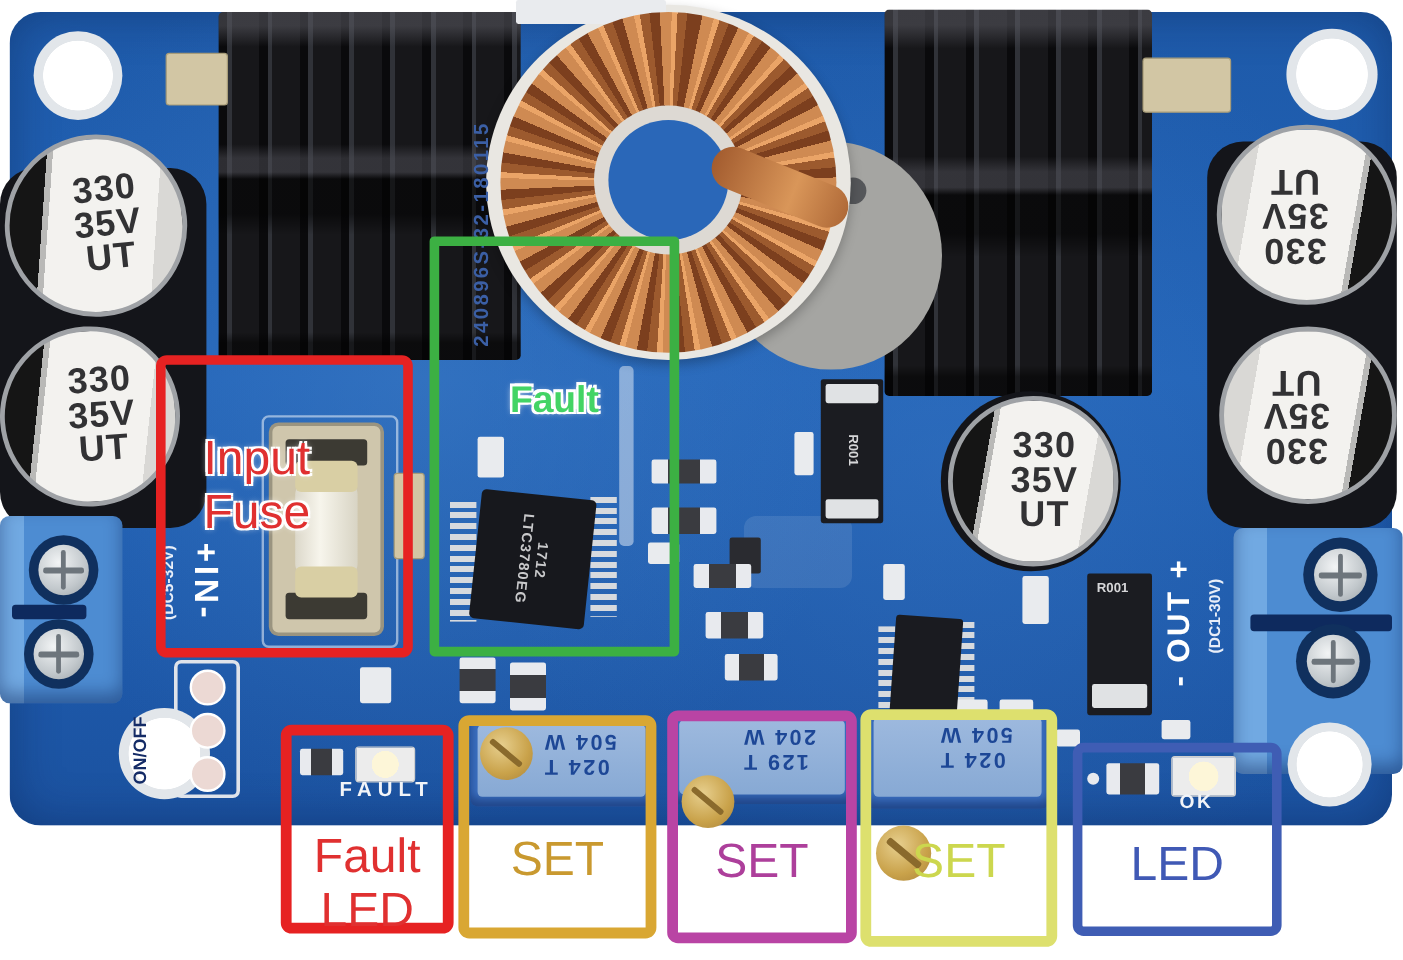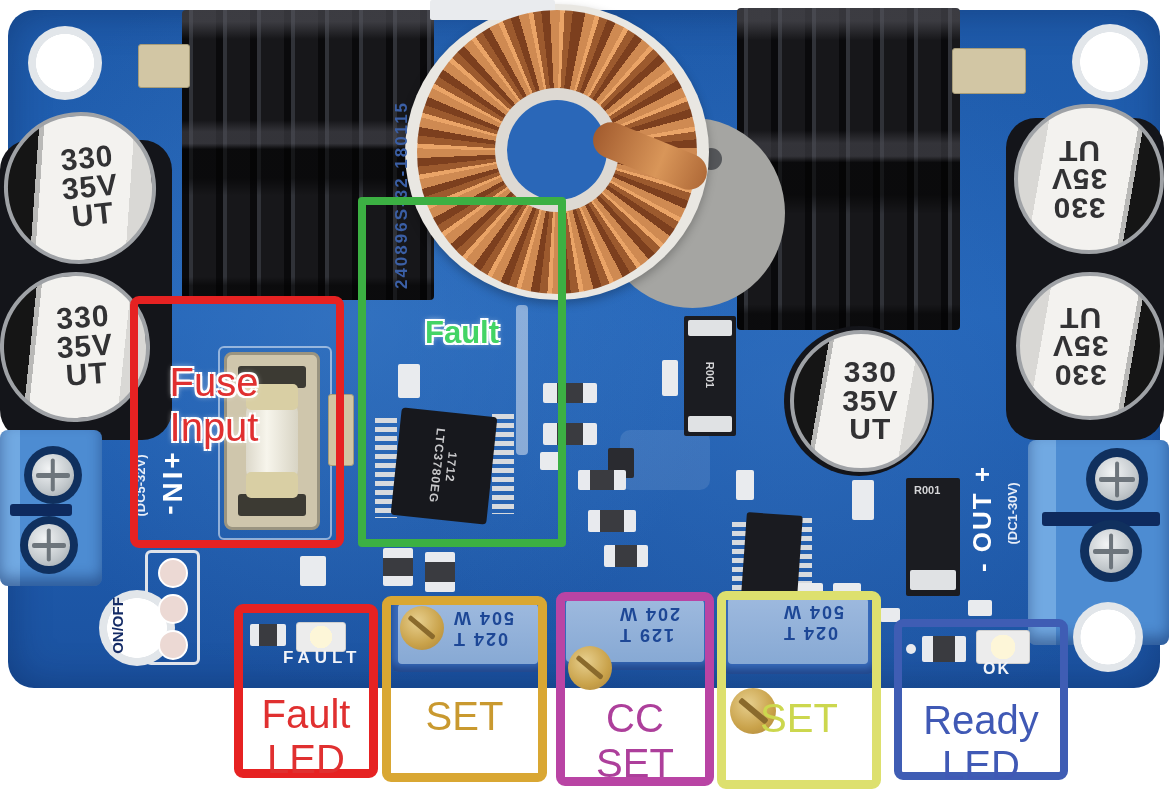--- a/index.html
+++ b/index.html
@@ -255,54 +255,52 @@
   <div class="abs pot" style="left:722px;top:594px;width:152px;height:80px;"></div>
   <div class="abs potface" style="left:728px;top:598px;width:140px;height:66px;"></div>
   <div class="abs potscrew" style="left:730px;top:600px;width:46px;height:46px;"></div>
   <div class="abs potmark" style="left:782px;top:602px;width:84px;">
     <div>024 T</div>
     <div>504 W</div>
   </div>
 
   <div class="abs anno" style="left:130px;top:296px;width:214px;height:252px;border-width:8px;border-color:#e62222;"></div>
   <div class="abs alabel outline-white" style="left:134px;top:360px;width:160px;font-size:40px;color:#e03030;">
+    <div>Input</div>
     <div>Fuse</div>
-    <div>Input</div>
   </div>
 
   <div class="abs anno" style="left:358px;top:197px;width:208px;height:350px;border-width:8px;border-color:#3cb043;border-radius:4px;"></div>
   <div class="abs alabel outline-white" style="left:366px;top:316px;width:192px;font-size:31px;font-weight:bold;color:#43d465;">
     <div>Fault</div>
   </div>
 
   <div class="abs anno" style="left:234px;top:604px;width:144px;height:174px;border-width:9px;border-color:#e62222;"></div>
   <div class="abs alabel" style="left:238px;top:692px;width:136px;font-size:40px;color:#e03030;">
     <div>Fault</div>
     <div>LED</div>
   </div>
 
   <div class="abs anno" style="left:382px;top:596px;width:165px;height:186px;border-width:9px;border-color:#d9a733;"></div>
   <div class="abs alabel" style="left:386px;top:694px;width:157px;font-size:40px;color:#c9992f;">
     <div>SET</div>
   </div>
 
   <div class="abs anno" style="left:556px;top:592px;width:158px;height:194px;border-width:9px;border-color:#b944a4;"></div>
   <div class="abs alabel" style="left:560px;top:696px;width:150px;font-size:40px;color:#ad3f9b;">
-    <div>CC</div>
     <div>SET</div>
   </div>
 
   <div class="abs anno" style="left:717px;top:591px;width:164px;height:198px;border-width:9px;border-color:#dde06e;"></div>
   <div class="abs alabel" style="left:721px;top:696px;width:156px;font-size:40px;color:#ccd74e;">
     <div>SET</div>
   </div>
 
   <div class="abs anno" style="left:894px;top:619px;width:174px;height:161px;border-width:8px;border-color:#3f5db4;"></div>
   <div class="abs alabel" style="left:898px;top:698px;width:166px;font-size:40px;color:#4059b5;">
-    <div>Ready</div>
     <div>LED</div>
   </div>
 
 <div class="abs smd-tan" style="left: 138px; top: 44px; width: 52px; height: 44px;"></div>
     <div class="abs smd-tan" style="left: 952px; top: 48px; width: 74px; height: 46px;"></div>
     <div class="abs smd-white" style="left: 398px; top: 364px; width: 22px; height: 34px;"></div>
     <div class="abs smd-resv" style="left: 383px; top: 548px; width: 30px; height: 38px;"></div>
     <div class="abs smd-resv" style="left: 425px; top: 552px; width: 30px; height: 40px;"></div>
     <div class="abs smd-white" style="left: 300px; top: 556px; width: 26px; height: 30px;"></div>
     <div class="abs smd-res" style="left: 543px; top: 383px; width: 54px; height: 20px;"></div>

